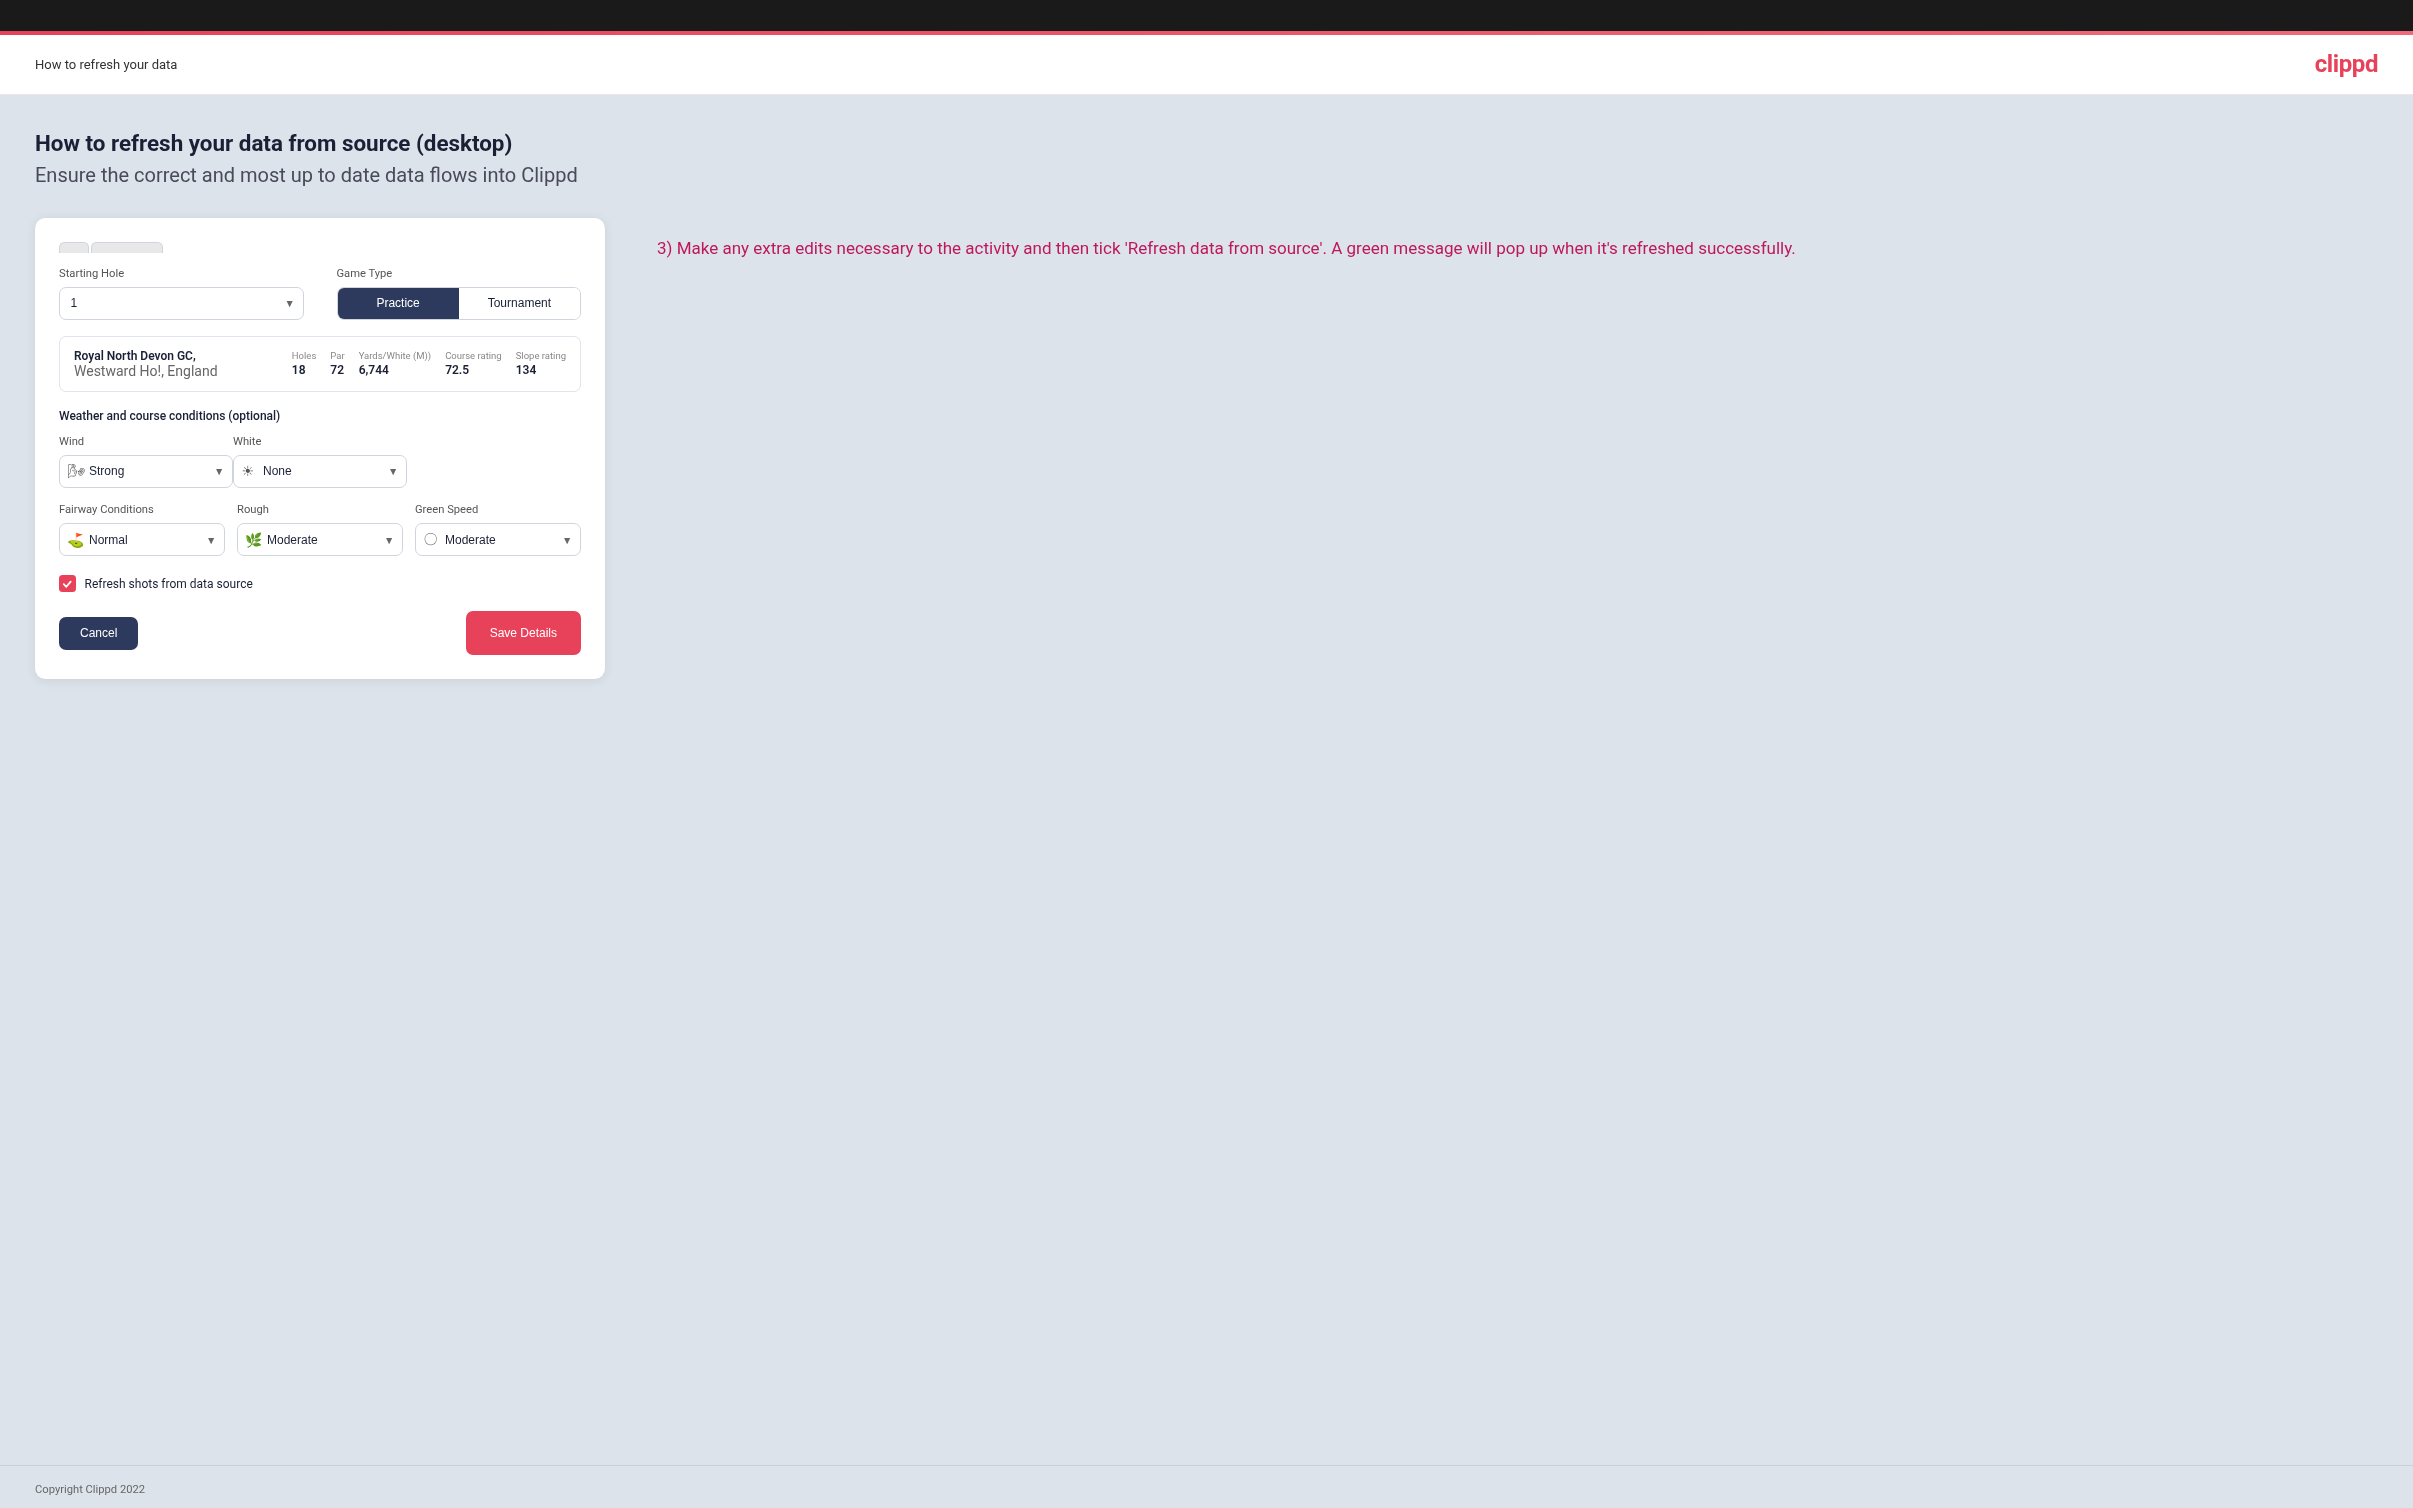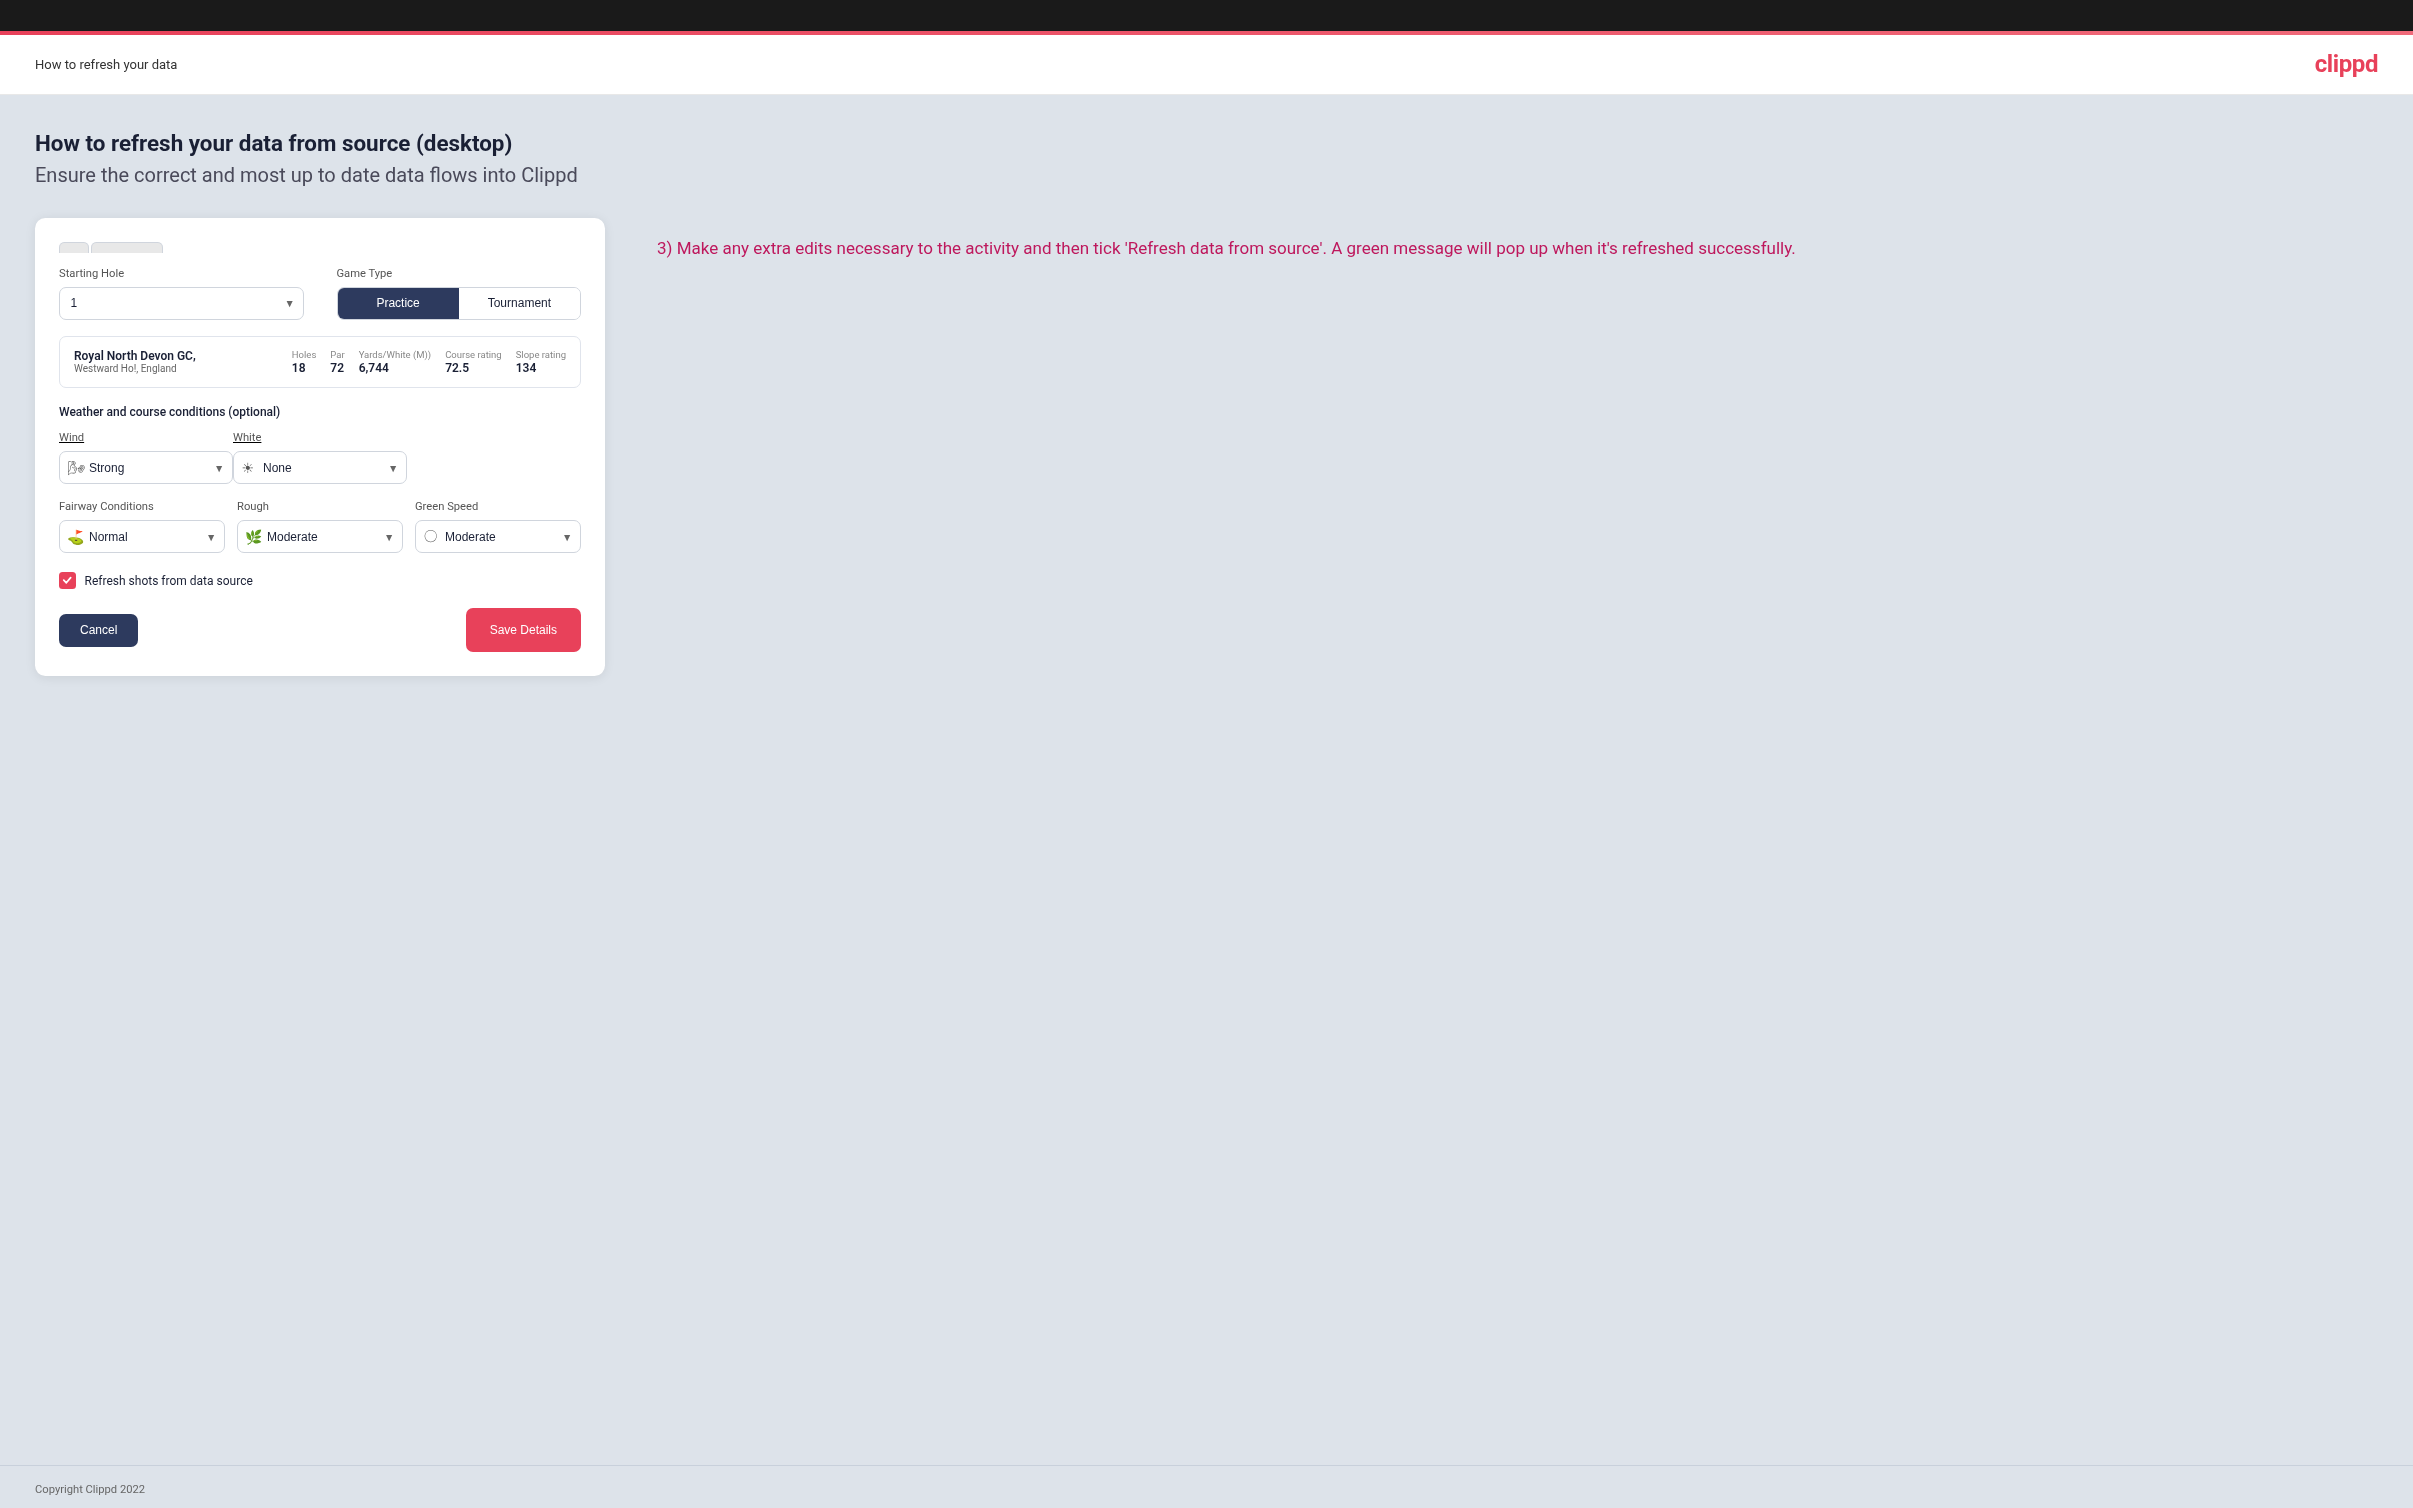--- a/index.html
+++ b/index.html
@@ -140,21 +140,21 @@
     }
     .course-name-col {
       flex: 1;
     }
     .course-name {
       font-size: 12px;
       font-weight: 600;
       color: #1a2035;
     }
     .course-location {
-      font-size: 10px;
+      font-size: 14px;
       color: #666;
       margin-top: 0;
     }
     .course-stats {
       display: flex;
       gap: 14px;
     }
     .stat-col {
       display: flex;
       flex-direction: column;
@@ -172,21 +172,20 @@
     }
     .section-label {
       font-size: 12px;
       color: #1a2035;
       font-weight: 500;
       margin-bottom: 12px;
     }
     .conditions-grid {
       display: flex;
       margin-bottom: 15.5px;
-      text-decoration: underline;
     }
     .conditions-grid-3 {
       display: flex;
       gap: 12px;
       margin-bottom: 19px;
     }
     .dropdown-with-icon {
       position: relative;
     }
     .dropdown-icon {

